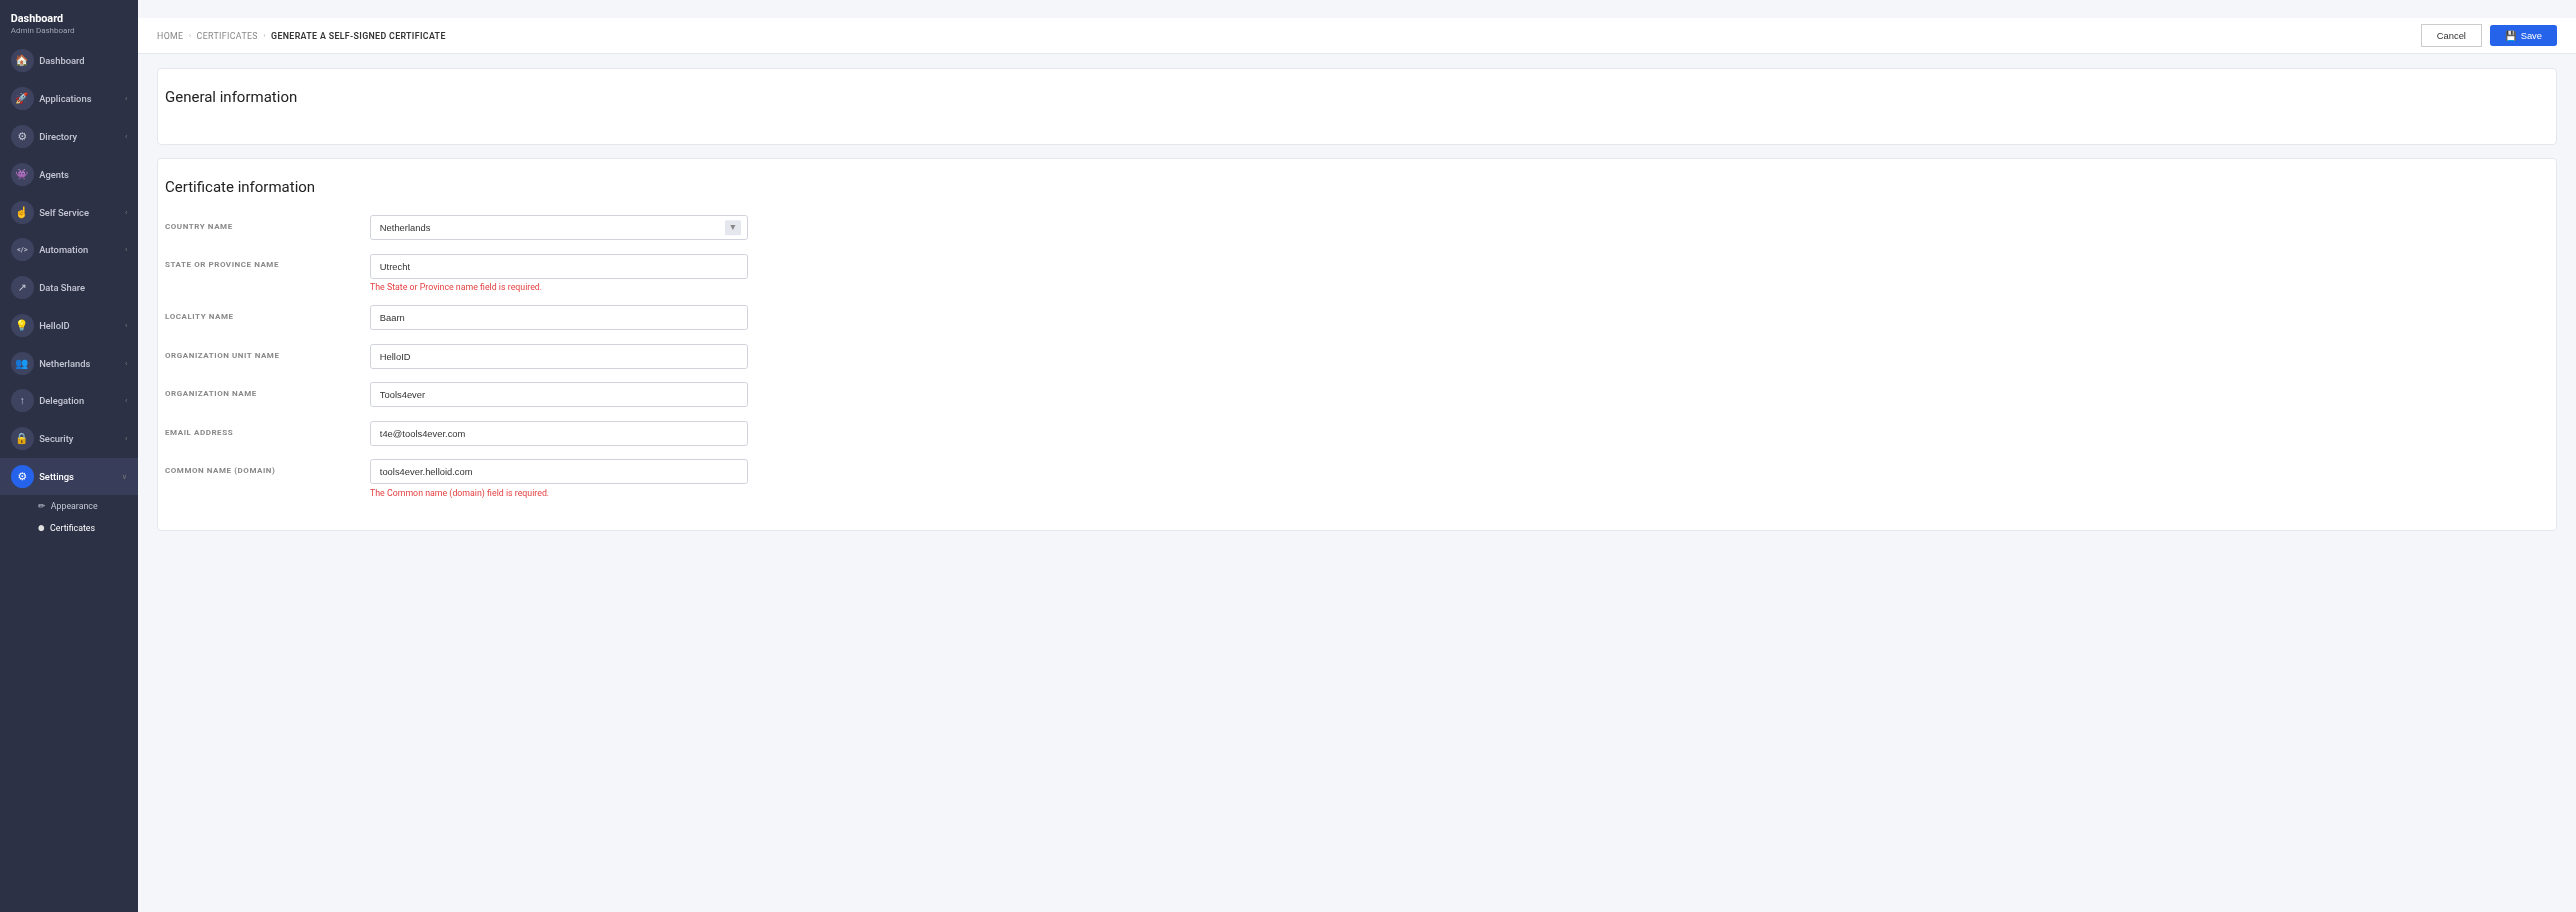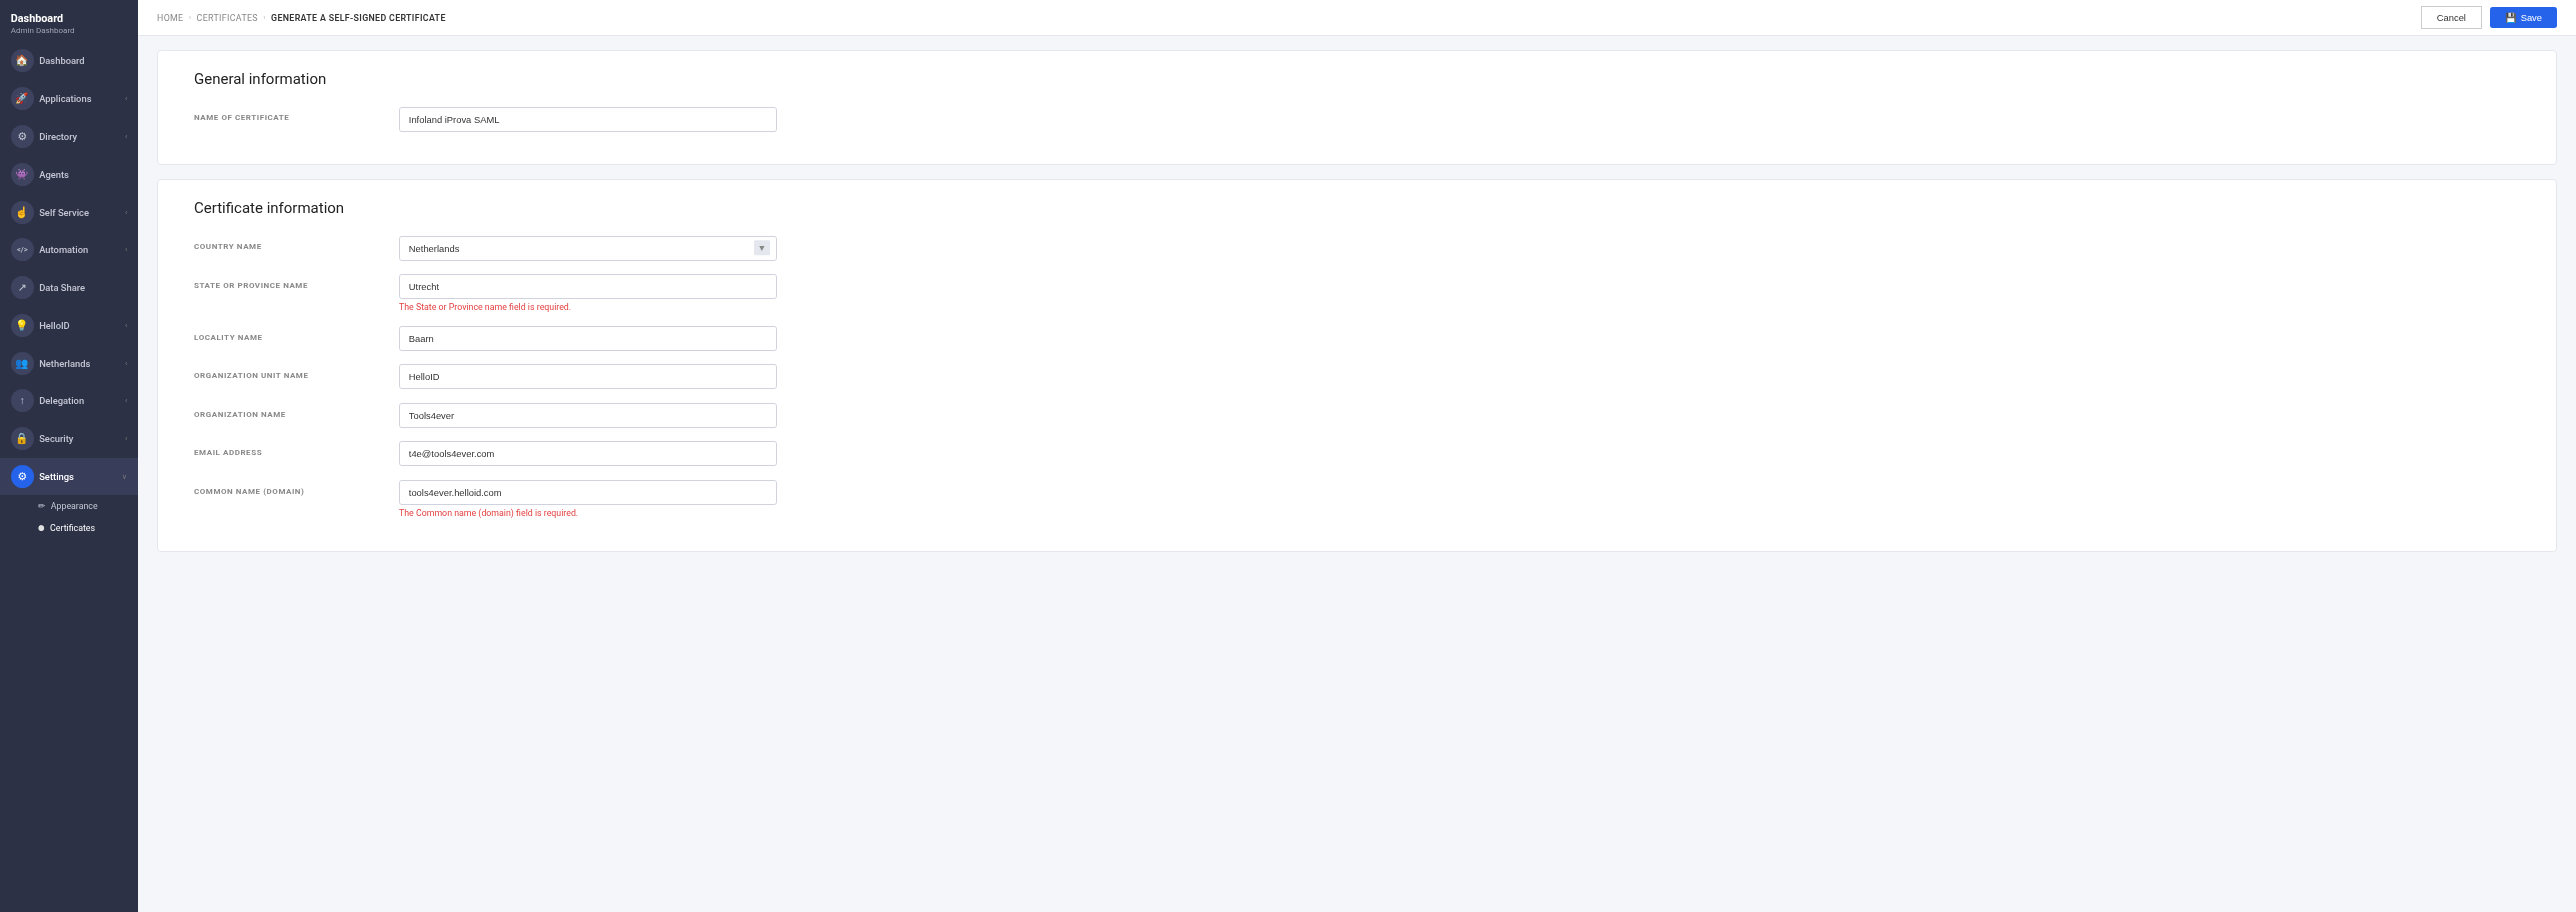--- a/index.html
+++ b/index.html
@@ -71,20 +71,21 @@
       gap: 5.4px;
     }
     .sidebar-sub-item.active { color: #fff; }
 
     
     .main {
       flex: 1;
       display: flex;
       flex-direction: column;
       overflow: hidden;
+      margin-top: 18px;
     }
 
     
     .topbar {
       display: flex;
       align-items: center;
       justify-content: space-between;
       padding: 0 19px;
       height: 36px;
       background: #fff;
@@ -135,21 +136,21 @@
       flex: 1;
       overflow-y: auto;
       padding: 0;
     }
 
     .section-card {
       background: #fff;
       margin: 13.5px 19px;
       border-radius: 4px;
       border: 0.7px solid #e5e7ef;
-      padding: 19px 36px;
+      padding: 19px 7px;
     }
     .section-title {
       font-size: 15px;
       font-weight: 400;
       color: #222;
       margin-bottom: 19px;
     }
 
     .form-row {
       display: flex;
@@ -346,26 +347,20 @@
         <span>💾</span>
         <span>Save</span>
       </button>
     </div>
   </div>
 
   <div class="content">
 
     <div class="section-card">
       <h2 class="section-title">General information</h2>
-      <div class="form-row">
-        <label class="form-label">NAME OF CERTIFICATE</label>
-        <div class="form-field">
-          <input class="form-input" type="text" value="Infoland iProva SAML" style="">
-        </div>
-      </div>
     </div>
 
     <div class="section-card">
       <h2 class="section-title">Certificate information</h2>
 
       <div class="form-row">
         <label class="form-label">COUNTRY NAME</label>
         <div class="form-field">
           <div class="form-select-wrap">
             <select class="form-select">

